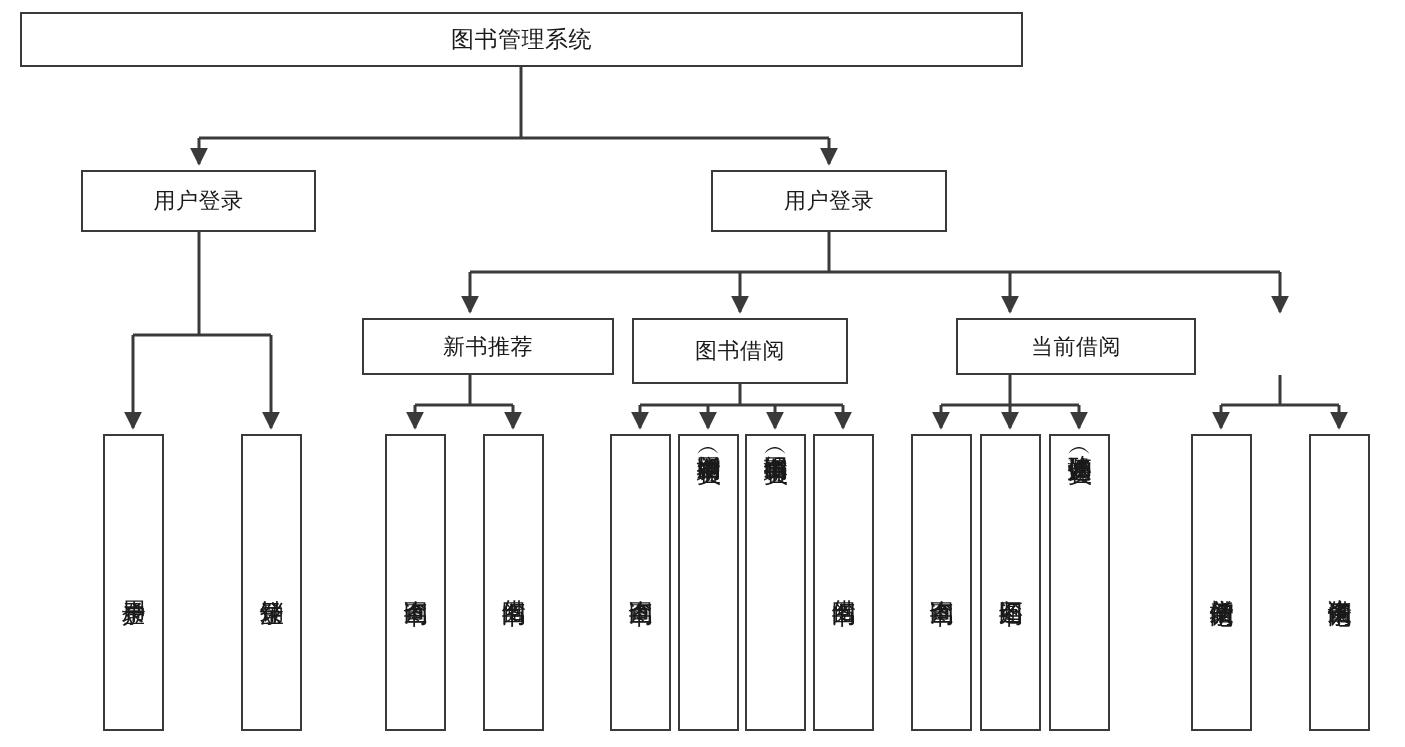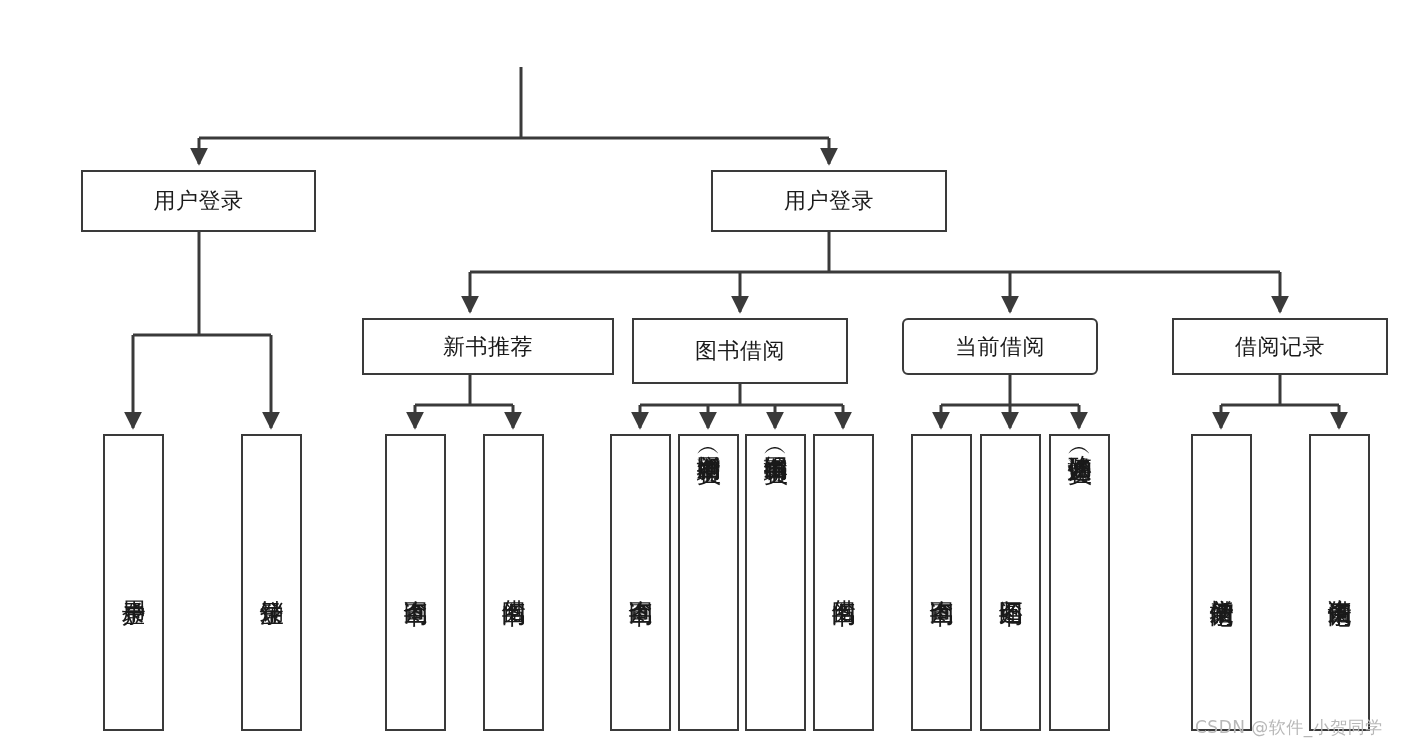--- a/index.html
+++ b/index.html
@@ -116,39 +116,39 @@
       <path d="M 1010 405 L 1010 428" marker-end="url(#arrow)"></path>
       <path d="M 1079 405 L 1079 428" marker-end="url(#arrow)"></path>
 
       <path d="M 1280 375 L 1280 405"></path>
       <path d="M 1221 405 L 1339 405"></path>
       <path d="M 1221 405 L 1221 428" marker-end="url(#arrow)"></path>
       <path d="M 1339 405 L 1339 428" marker-end="url(#arrow)"></path>
     </g>
   </svg>
 
+  <div class="node root" style="left:20px; top:12px; width:1003px; height:55px;">
+    <span class="label">图书管理系统</span>
+  </div>
 
   <div class="node" style="left:81px; top:170px; width:235px; height:62px;">
     <span class="label">用户登录</span>
   </div>
   <div class="node" style="left:711px; top:170px; width:236px; height:62px;">
     <span class="label">用户登录</span>
   </div>
 
   <div class="node" style="left:362px; top:318px; width:252px; height:57px;">
     <span class="label">新书推荐</span>
   </div>
   <div class="node" style="left:632px; top:318px; width:216px; height:66px;">
     <span class="label">图书借阅</span>
   </div>
-  <div class="node" style="left:902px; top:318px; width:196px; height:57px;border-radius:6px;">
+  <div class="node" style="left:956px; top:318px; width:240px; height:57px;">
     <span class="label">当前借阅</span>
-  </div>
-  <div class="node" style="left:1172px; top:318px; width:216px; height:57px;">
-    <span class="label">借阅记录</span>
   </div>
 
   <div class="node leaf mid" style="left:103px; top:434px; width:61px; height:297px;">
     <span class="label">用户登录</span>
   </div>
   <div class="node leaf mid" style="left:241px; top:434px; width:61px; height:297px;">
     <span class="label">注销登录</span>
   </div>
 
   <div class="node leaf mid" style="left:385px; top:434px; width:61px; height:297px;">
@@ -181,15 +181,14 @@
     <span class="label">确认归还（管理员）</span>
   </div>
 
   <div class="node leaf mid" style="left:1191px; top:434px; width:61px; height:297px;">
     <span class="label">新增借阅记录</span>
   </div>
   <div class="node leaf mid" style="left:1309px; top:434px; width:61px; height:297px;">
     <span class="label">查询借阅记录</span>
   </div>
 
-  <div class="watermark" style="left:1195px; top:716px;">CSDN @软件_小贺同学</div>
 
 </div>
 
 </body></html>

